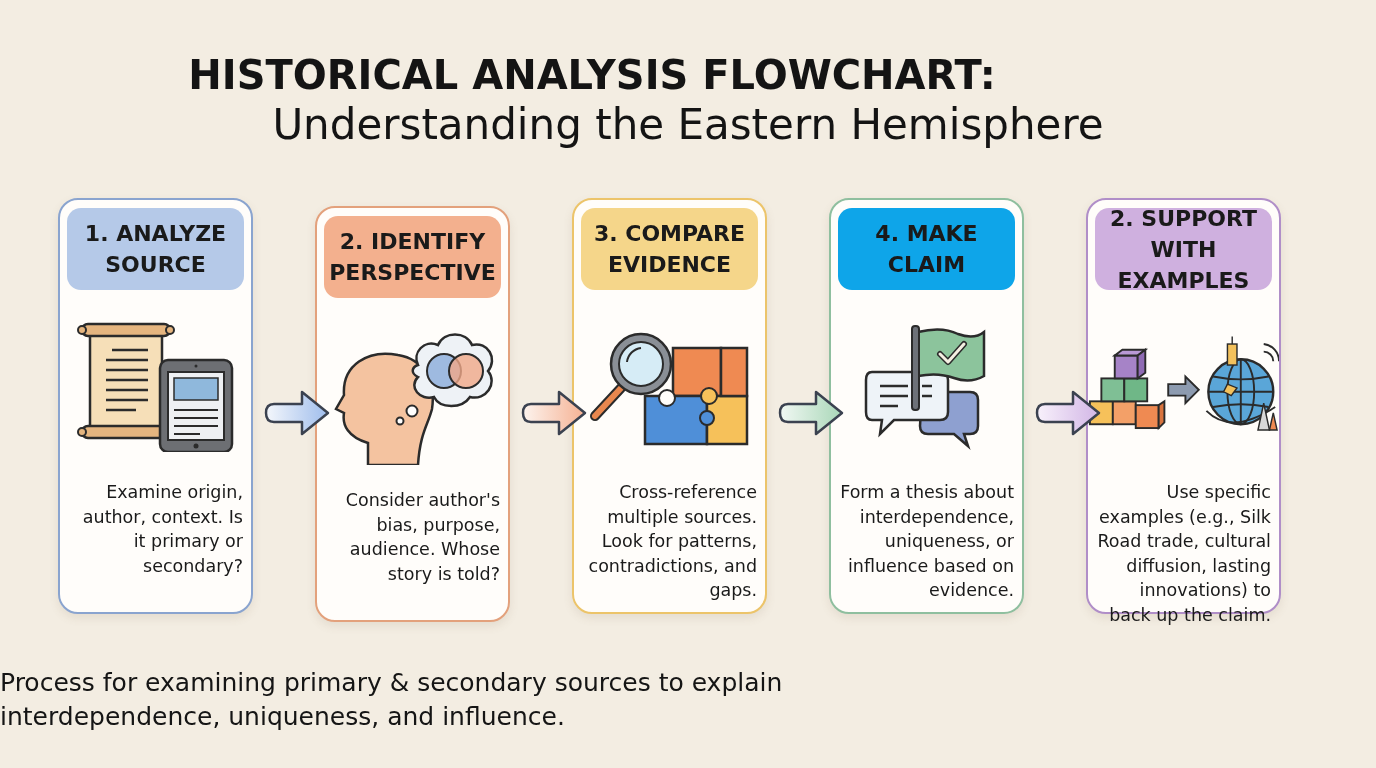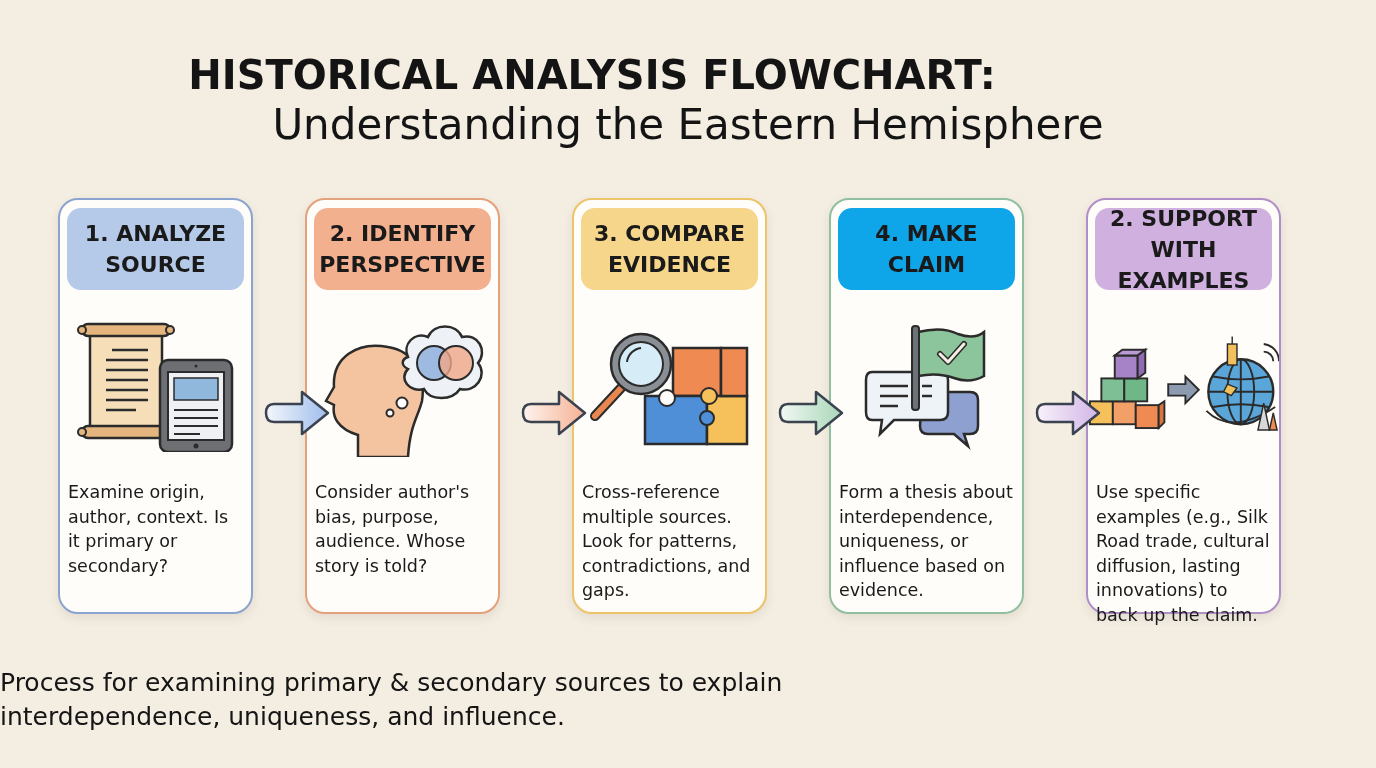--- a/index.html
+++ b/index.html
@@ -34,21 +34,21 @@
       display: flex; align-items: center; justify-content: center;
       text-align: center; font-weight: bold; font-size: 22px; line-height: 31px;
       color: #1a1a1a; padding: 0 4px;
     }
     .card-icon {
       position: absolute; left: 0; right: 0; top: 112px; height: 150px;
       display: flex; align-items: center; justify-content: center;
     }
     .card-desc {
       position: absolute; left: 8px; right: 8px; top: 280px;
-      text-align: left; font-size: 17.5px; line-height: 24.5px;
+      text-align: right; font-size: 17.5px; line-height: 24.5px;
       color: #1a1a1a;
     }
     .arrow {
       position: absolute; top: 388px; width: 72px; height: 50px;
     }
     .footer {
       position: absolute; left: 0; top: 666px; width: 1376px;
       font-size: 25px; line-height: 34px; color: #151515;
     }
   </style>
@@ -95,21 +95,21 @@
         <line x1="98" y1="104" x2="142" y2="104"></line>
         <line x1="98" y1="112" x2="124" y2="112"></line>
       </g>
       <circle cx="120" cy="124" r="2.5" fill="#2b2b2b"></circle>
       <circle cx="120" cy="44" r="1.5" fill="#2b2b2b"></circle>
     </svg>
   </div>
   <div class="card-desc">Examine origin, author, context. Is it primary or secondary?</div>
 </div>
 
-<div class="card" style="left:305px; border-color:#e3a17c;">
+<div class="card" style="left:315px; border-color:#e3a17c;margin-top:8px;">
   <div class="card-header" style="background:#f3b08e;">
     <div>
       <div>2. IDENTIFY</div>
       <div>PERSPECTIVE</div>
     </div>
   </div>
   <div class="card-icon">
     <svg width="170" height="140" viewBox="0 0 170 140">
       <path d="M40 140 L40 118 C20 112 14 100 16 88 L8 84 L16 70 C14 40 40 24 70 30 C96 34 108 58 104 84 C100 100 92 108 90 140 Z" fill="#f4c3a0" stroke="#2b2b2b" stroke-width="2.5"></path>
       <circle cx="72" cy="96" r="3.5" fill="#fff" stroke="#2b2b2b" stroke-width="2"></circle>

